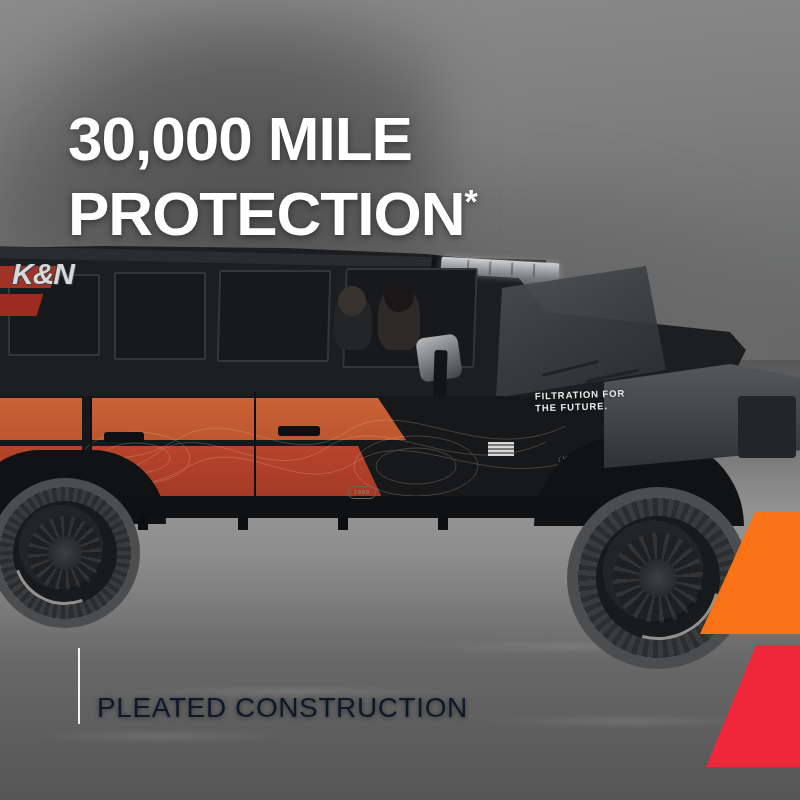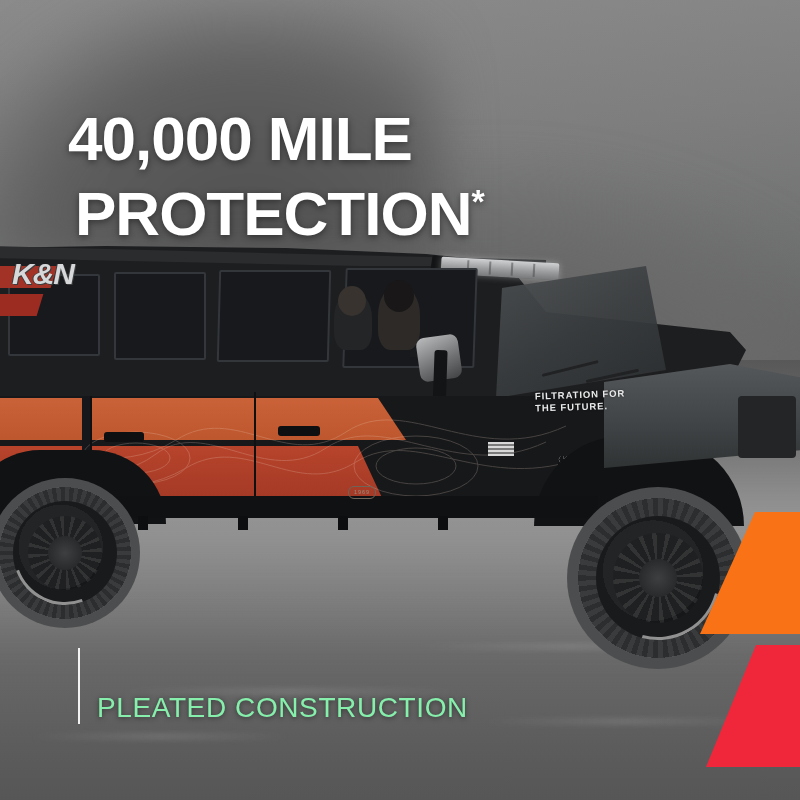--- a/index.html
+++ b/index.html
@@ -190,34 +190,34 @@
     position:absolute;left:70px;top:57px;color:#ffffff;font-size:41px;
     letter-spacing:.5px;font-weight:400;line-height:46px;
     text-shadow:0 1px 5px rgba(0,0,0,.45);white-space:nowrap;
   }
   .t-h1{
     position:absolute;left:68px;color:#ffffff;font-weight:bold;font-size:62px;
     letter-spacing:-1px;line-height:62px;white-space:nowrap;
     text-shadow:0 2px 7px rgba(0,0,0,.45);
   }
   .t-h1a{top:108px;}
-  .t-h1b{top:170px;margin-left:7px;}
+  .t-h1b{top:170px;}
   .t-h1b .star{font-size:34px;vertical-align:super;letter-spacing:0;}
 
   .rule{
     position:absolute;left:78px;top:648px;width:2px;height:76px;
     background:rgba(255,255,255,.92);
   }
   .t-h2{
     position:absolute;left:96px;top:638px;color:#fff;font-weight:bold;
     font-size:45px;letter-spacing:-1px;line-height:52px;white-space:nowrap;
     text-shadow:0 2px 6px rgba(0,0,0,.5);
   }
   .t-sub{
-    position:absolute;left:97px;top:692px;color:#86efac;font-weight:400;
+    position:absolute;left:97px;top:692px;color:#0f172a;font-weight:400;
     font-size:28px;letter-spacing:.6px;line-height:32px;white-space:nowrap;
     text-shadow:0 1px 5px rgba(0,0,0,.5);
   }
   .t-foot{
     position:absolute;left:78px;top:760px;color:#f2f2f2;font-weight:400;
     font-size:15.5px;letter-spacing:.1px;white-space:nowrap;
     text-shadow:0 1px 4px rgba(0,0,0,.55);
   }
 </style>
 </head>
@@ -320,20 +320,20 @@
   <div class="rim-arc" style="left:13px;top:501px;width:98px;height:98px;transform:rotate(205deg);"></div>
 
   <div class="wheel tyre" style="left:567px;top:487px;width:182px;height:182px;"></div>
   <div class="rim" style="left:596px;top:516px;width:124px;height:124px;"></div>
   <div class="hub" style="left:639px;top:559px;width:38px;height:38px;"></div>
   <div class="rim-arc" style="left:596px;top:516px;width:118px;height:118px;transform:rotate(150deg);"></div>
 
   <div class="chev chev-o" style="left:700px;top:512px;width:100px;height:122px;clip-path:polygon(55px 0,100px 0,100px 122px,0 122px);"></div>
   <div class="chev chev-r" style="left:700px;top:645px;width:100px;height:122px;clip-path:polygon(56px 0,100px 0,100px 122px,6px 122px);"></div>
 
-  <div class="t-h1 t-h1a">40,000 MILE</div>
+  <div class="t-h1 t-h1a">30,000 MILE</div>
   <div class="t-h1 t-h1b"><span>PROTECTION</span><span class="star">*</span></div>
 
   <div class="rule"></div>
   <div class="t-sub">PLEATED CONSTRUCTION</div>
 
 
 </div>
 
 </body></html>

